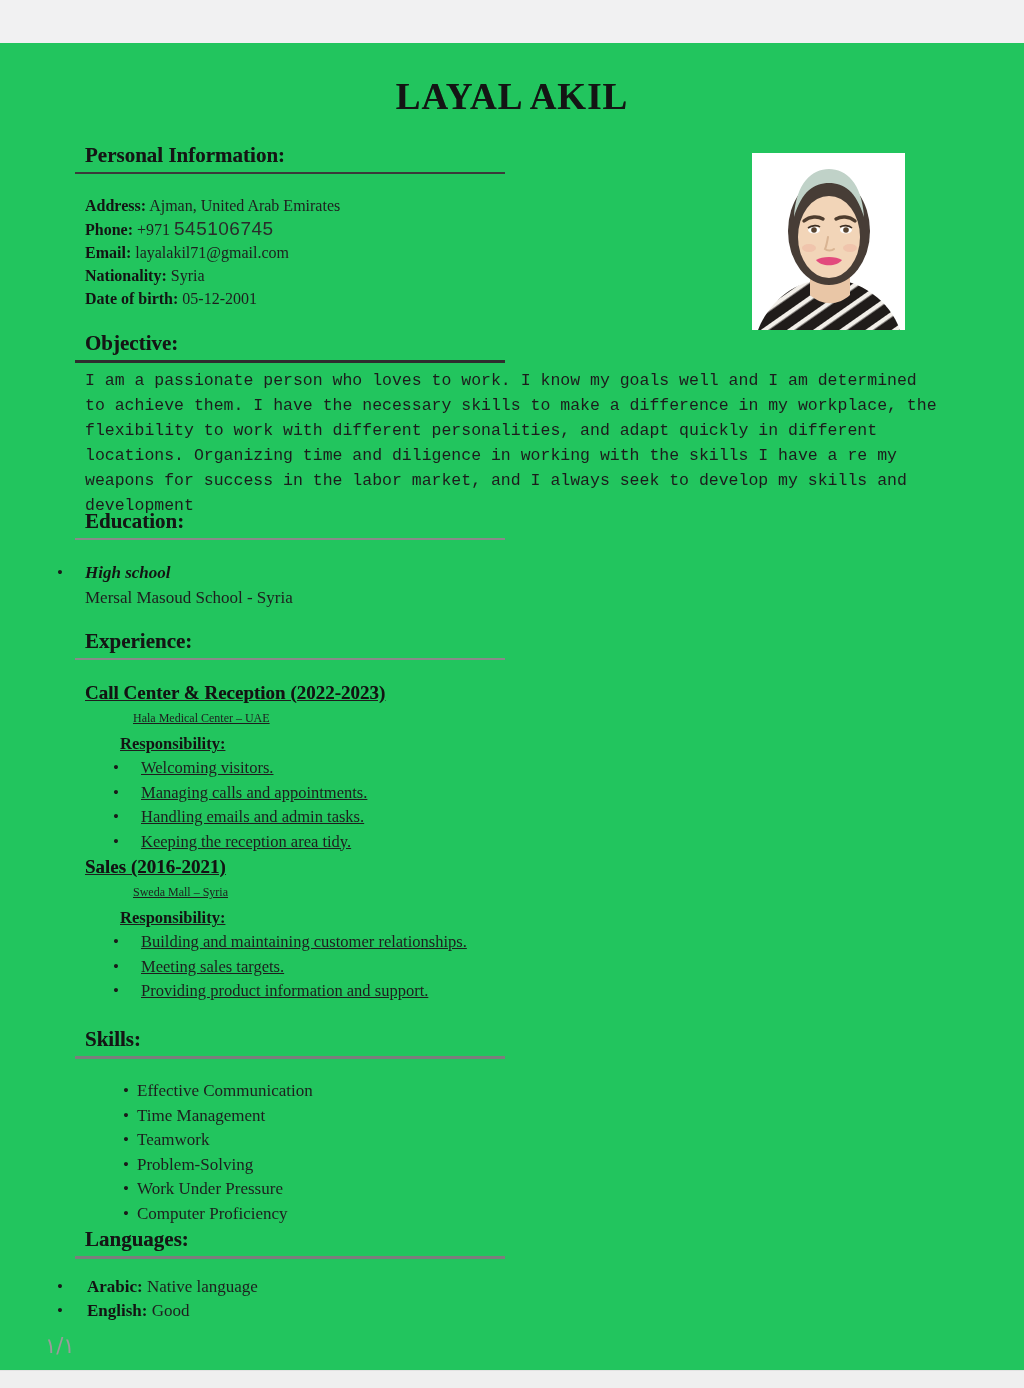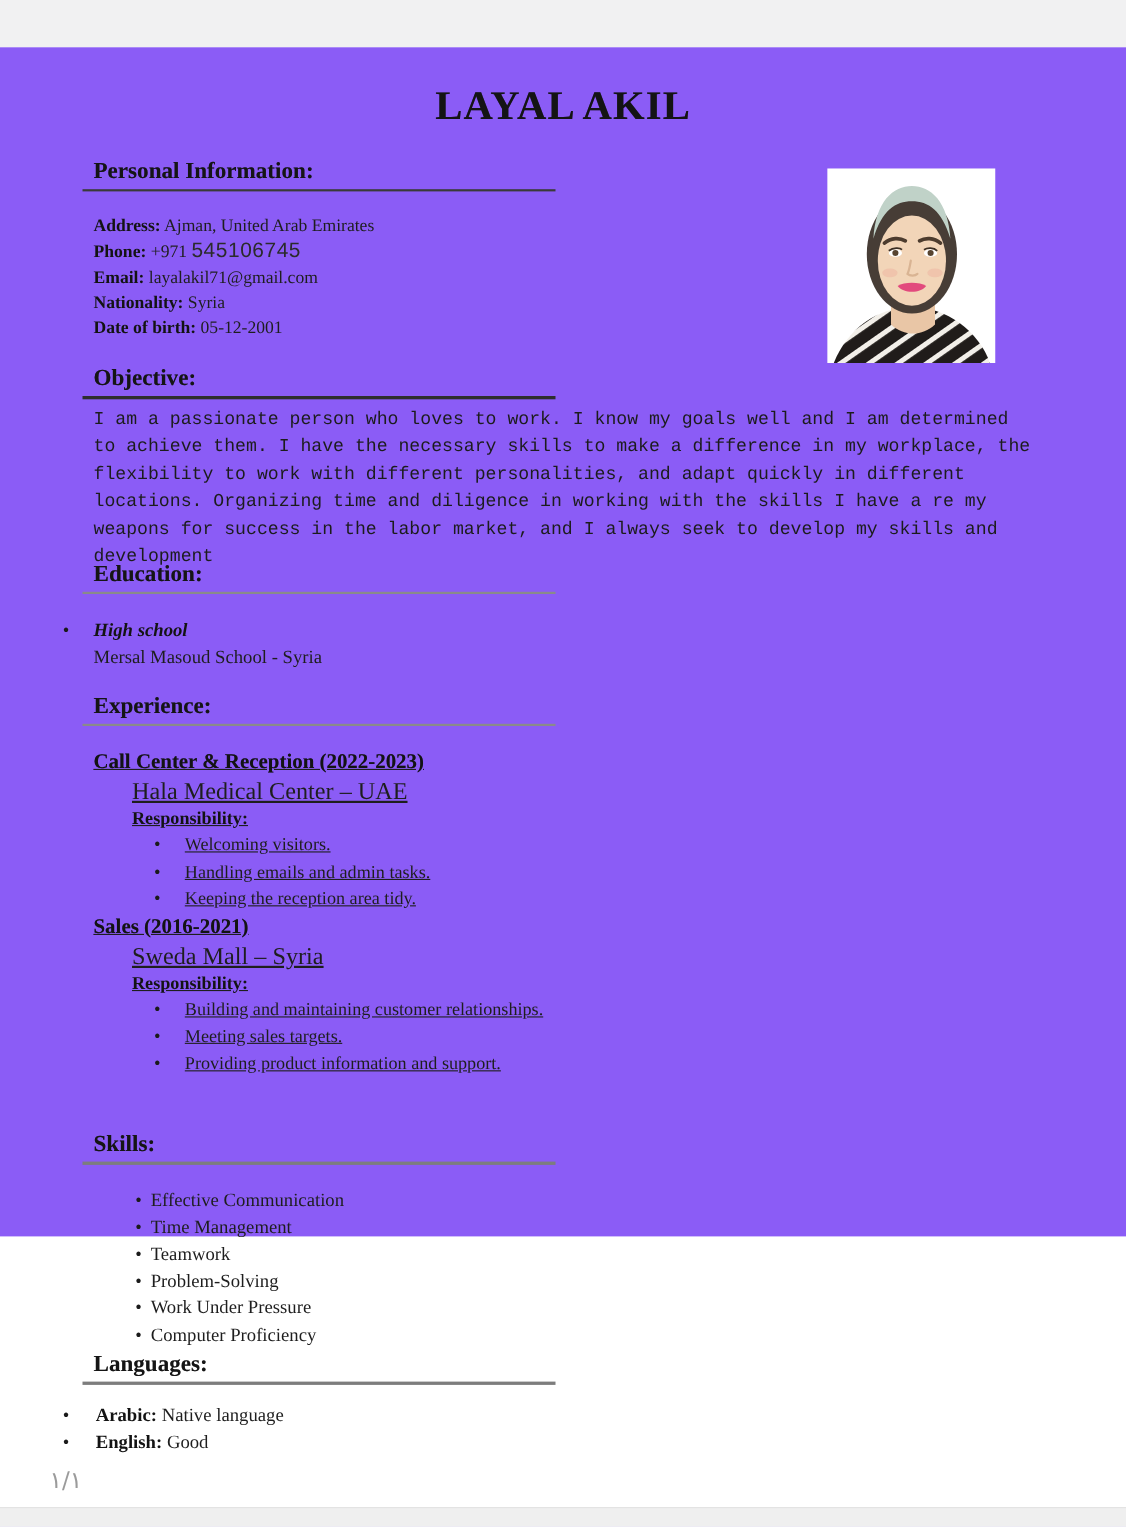--- a/index.html
+++ b/index.html
@@ -14,21 +14,21 @@
   }
   .screen{position:absolute;inset:0;}
   .top-bar{
     position:absolute;top:0;left:0;width:1024px;height:43px;
     background:#f1f1f2;
   }
   .bottom-bar{
     position:absolute;top:1370px;left:0;width:1024px;height:18px;
     background:#efefef;border-top:1px solid #e3e3e3;
   }
-  .page{position:absolute;top:43px;left:0;width:1024px;height:1081px;background:#8b5cf6;}
+  .page{position:absolute;top:43px;left:0;width:1024px;height:1327px;background:#22c55e;}
   .doc-title{
     position:absolute;top:32px;left:0;width:1024px;
     margin:0;text-align:center;
     font-size:37px;font-weight:bold;letter-spacing:1px;color:#141414;
     text-shadow:0 0 0.5px rgba(0,0,0,0.45);
   }
   section{position:absolute;left:75px;}
   #sec-personal{top:99px;}
   #sec-objective{top:287px;}
   #sec-education{top:465px;}
@@ -63,24 +63,24 @@
 
   .edu-item{position:relative;margin:20px 0 0 10px;font-size:17px;line-height:25px;}
   .edu-title{font-weight:bold;color:#131313;font-style:italic;}
   .dot{position:absolute;top:0;}
   .dot::before{content:"\2022";font-size:17px;color:#1a1a1a;}
   .edu-item > .dot{left:-28px;}
 
   .job{margin-left:10px;text-decoration:underline;}
   .job:first-of-type{margin-top:20px;}
   .job-title{font-size:19px;font-weight:bold;line-height:26px;color:#131313;text-shadow:0 0 0.4px rgba(0,0,0,0.4);}
-  .job-company{font-size:22px;line-height:25px;margin-left:35px;}
+  .job-company{font-size:12px;line-height:25px;margin-left:48px;}
   .job-resp{font-size:16.5px;font-weight:bold;line-height:25px;margin-left:35px;color:#131313;}
   ul.duties{list-style:none;margin:0;padding:0;}
-  ul.duties li{position:relative;margin-left:83px;font-size:16.5px;line-height:24.5px;}
+  ul.duties li{position:relative;margin-left:56px;font-size:16.5px;line-height:24.5px;}
   ul.duties .dot{left:-28px;}
 
   ul.skills{list-style:none;margin:20px 0 0 0;padding:0;}
   ul.skills li{position:relative;margin-left:62px;font-size:17px;line-height:24.6px;}
   ul.skills .dot{left:-14px;}
 
   ul.langs{list-style:none;margin:16px 0 0 0;padding:0;}
   ul.langs li{position:relative;margin-left:12px;font-size:17px;line-height:23.5px;}
   ul.langs .dot{left:-30px;}
   .lang-label{font-weight:bold;color:#131313;}
@@ -157,20 +157,21 @@
 
     <section id="sec-experience">
       <h2 class="heading u-gray">Experience:</h2>
 
       <div class="job">
         <div class="job-title">Call Center &amp; Reception (2022-2023)</div>
         <div class="job-company">Hala Medical Center – UAE</div>
         <div class="job-resp">Responsibility:</div>
         <ul class="duties">
           <li><span class="dot"></span><span>Welcoming visitors.</span></li>
+          <li><span class="dot"></span><span>Managing calls and appointments.</span></li>
           <li><span class="dot"></span><span>Handling emails and admin tasks.</span></li>
           <li><span class="dot"></span><span>Keeping the reception area tidy.</span></li>
         </ul>
       </div>
 
       <div class="job">
         <div class="job-title">Sales (2016-2021)</div>
         <div class="job-company">Sweda Mall – Syria</div>
         <div class="job-resp">Responsibility:</div>
         <ul class="duties">

